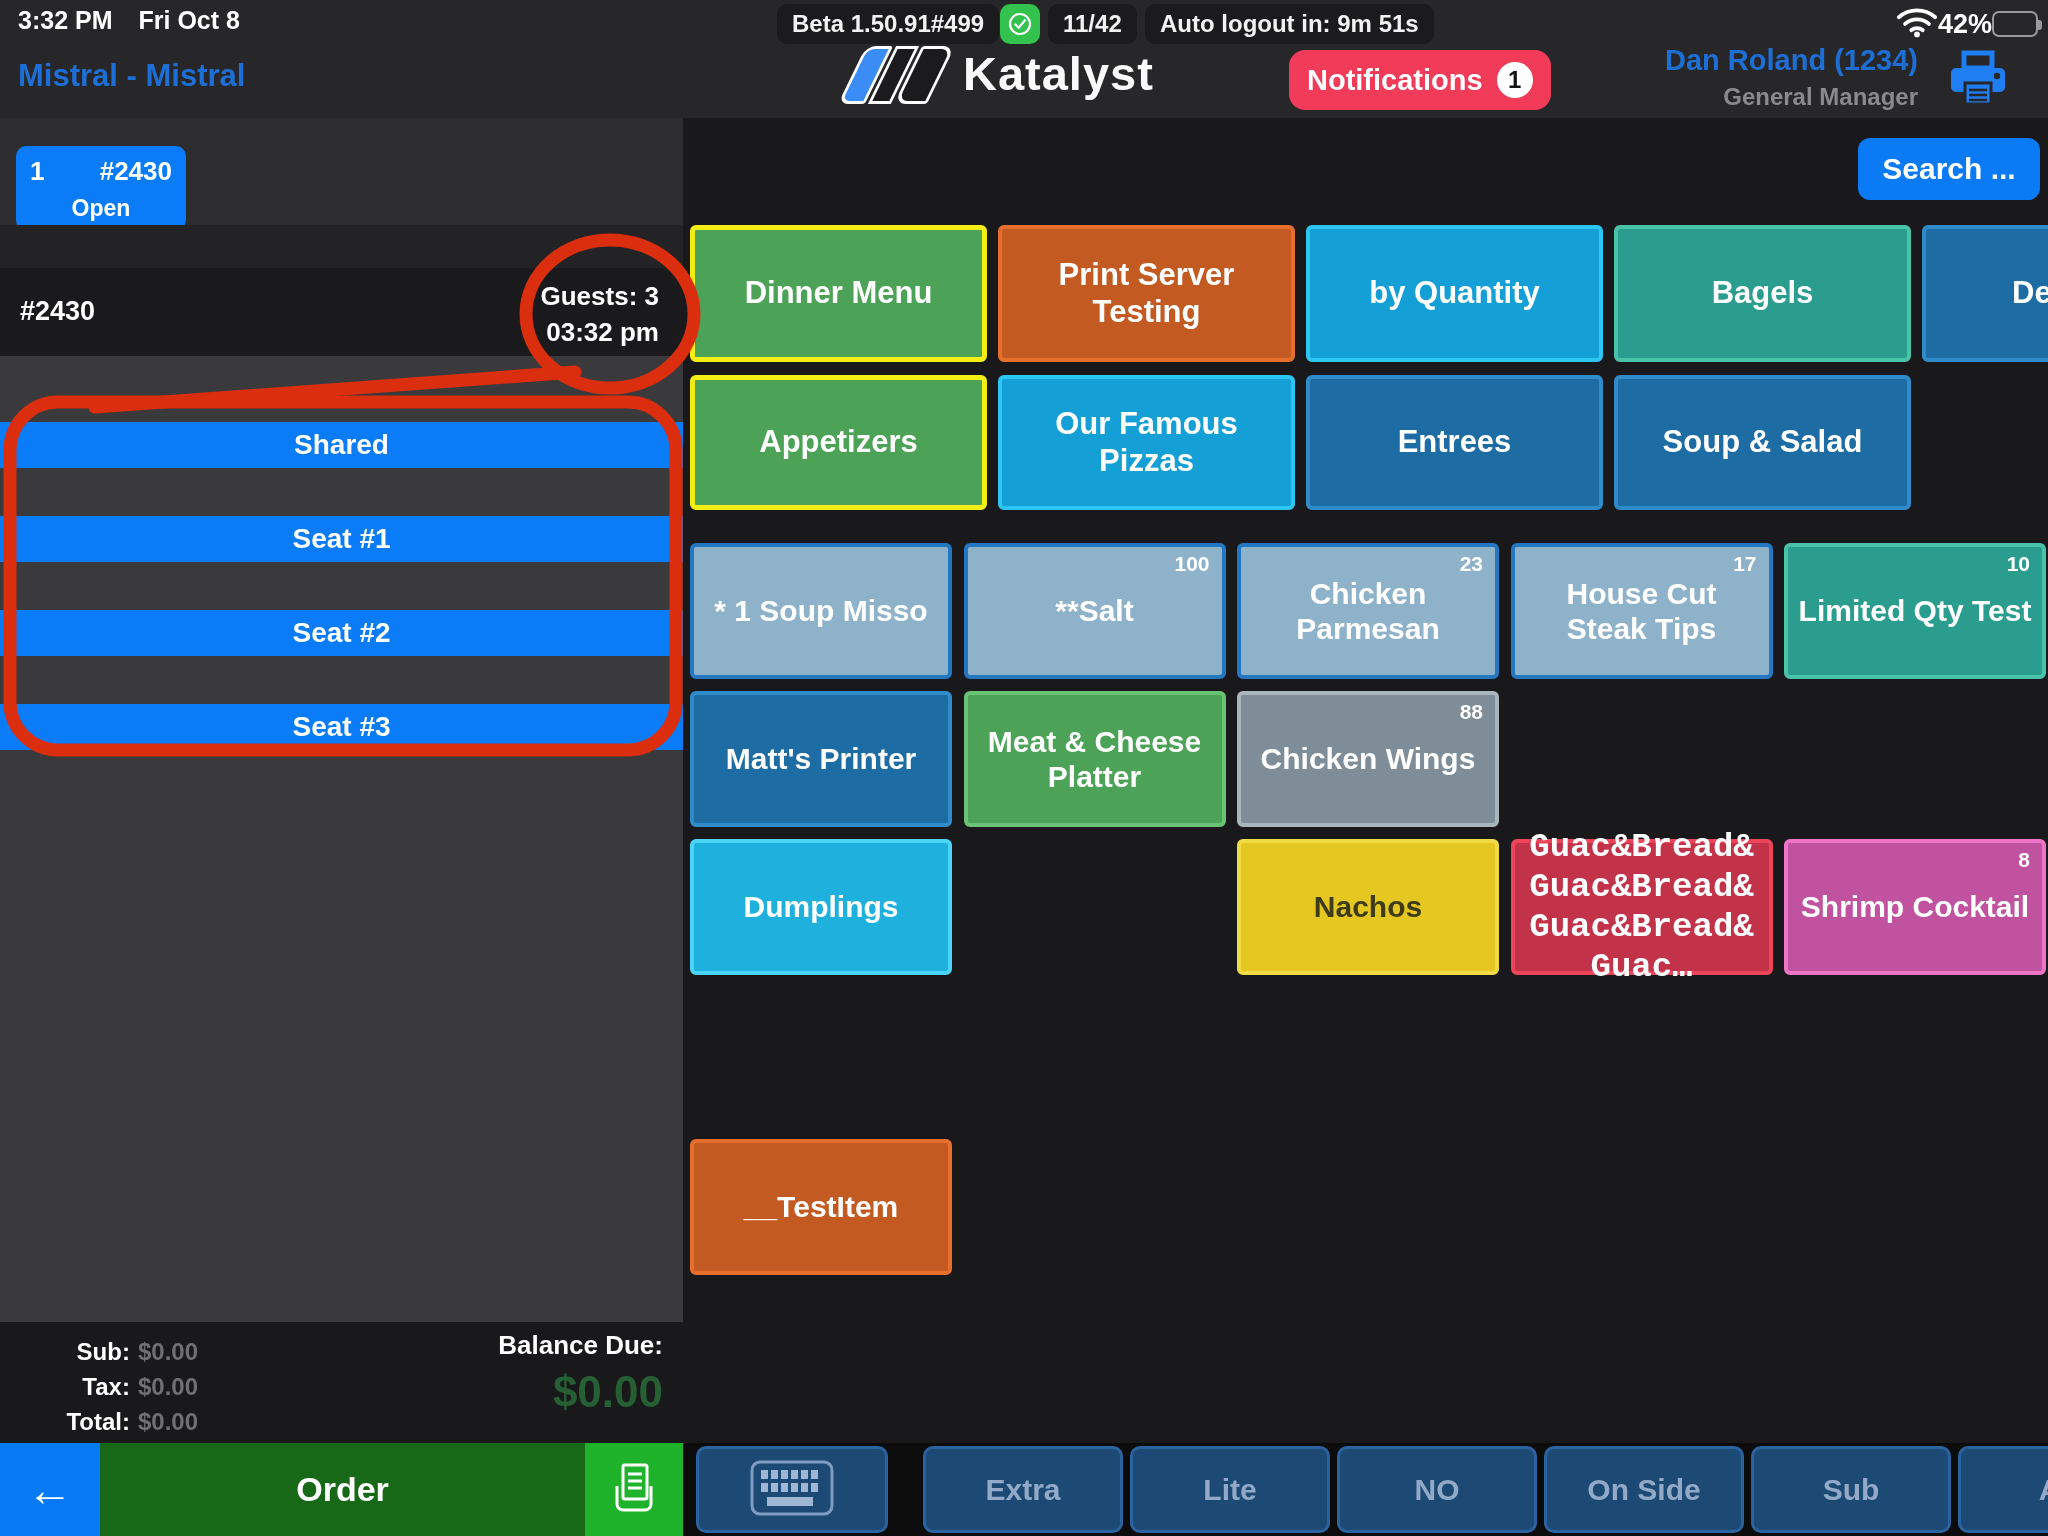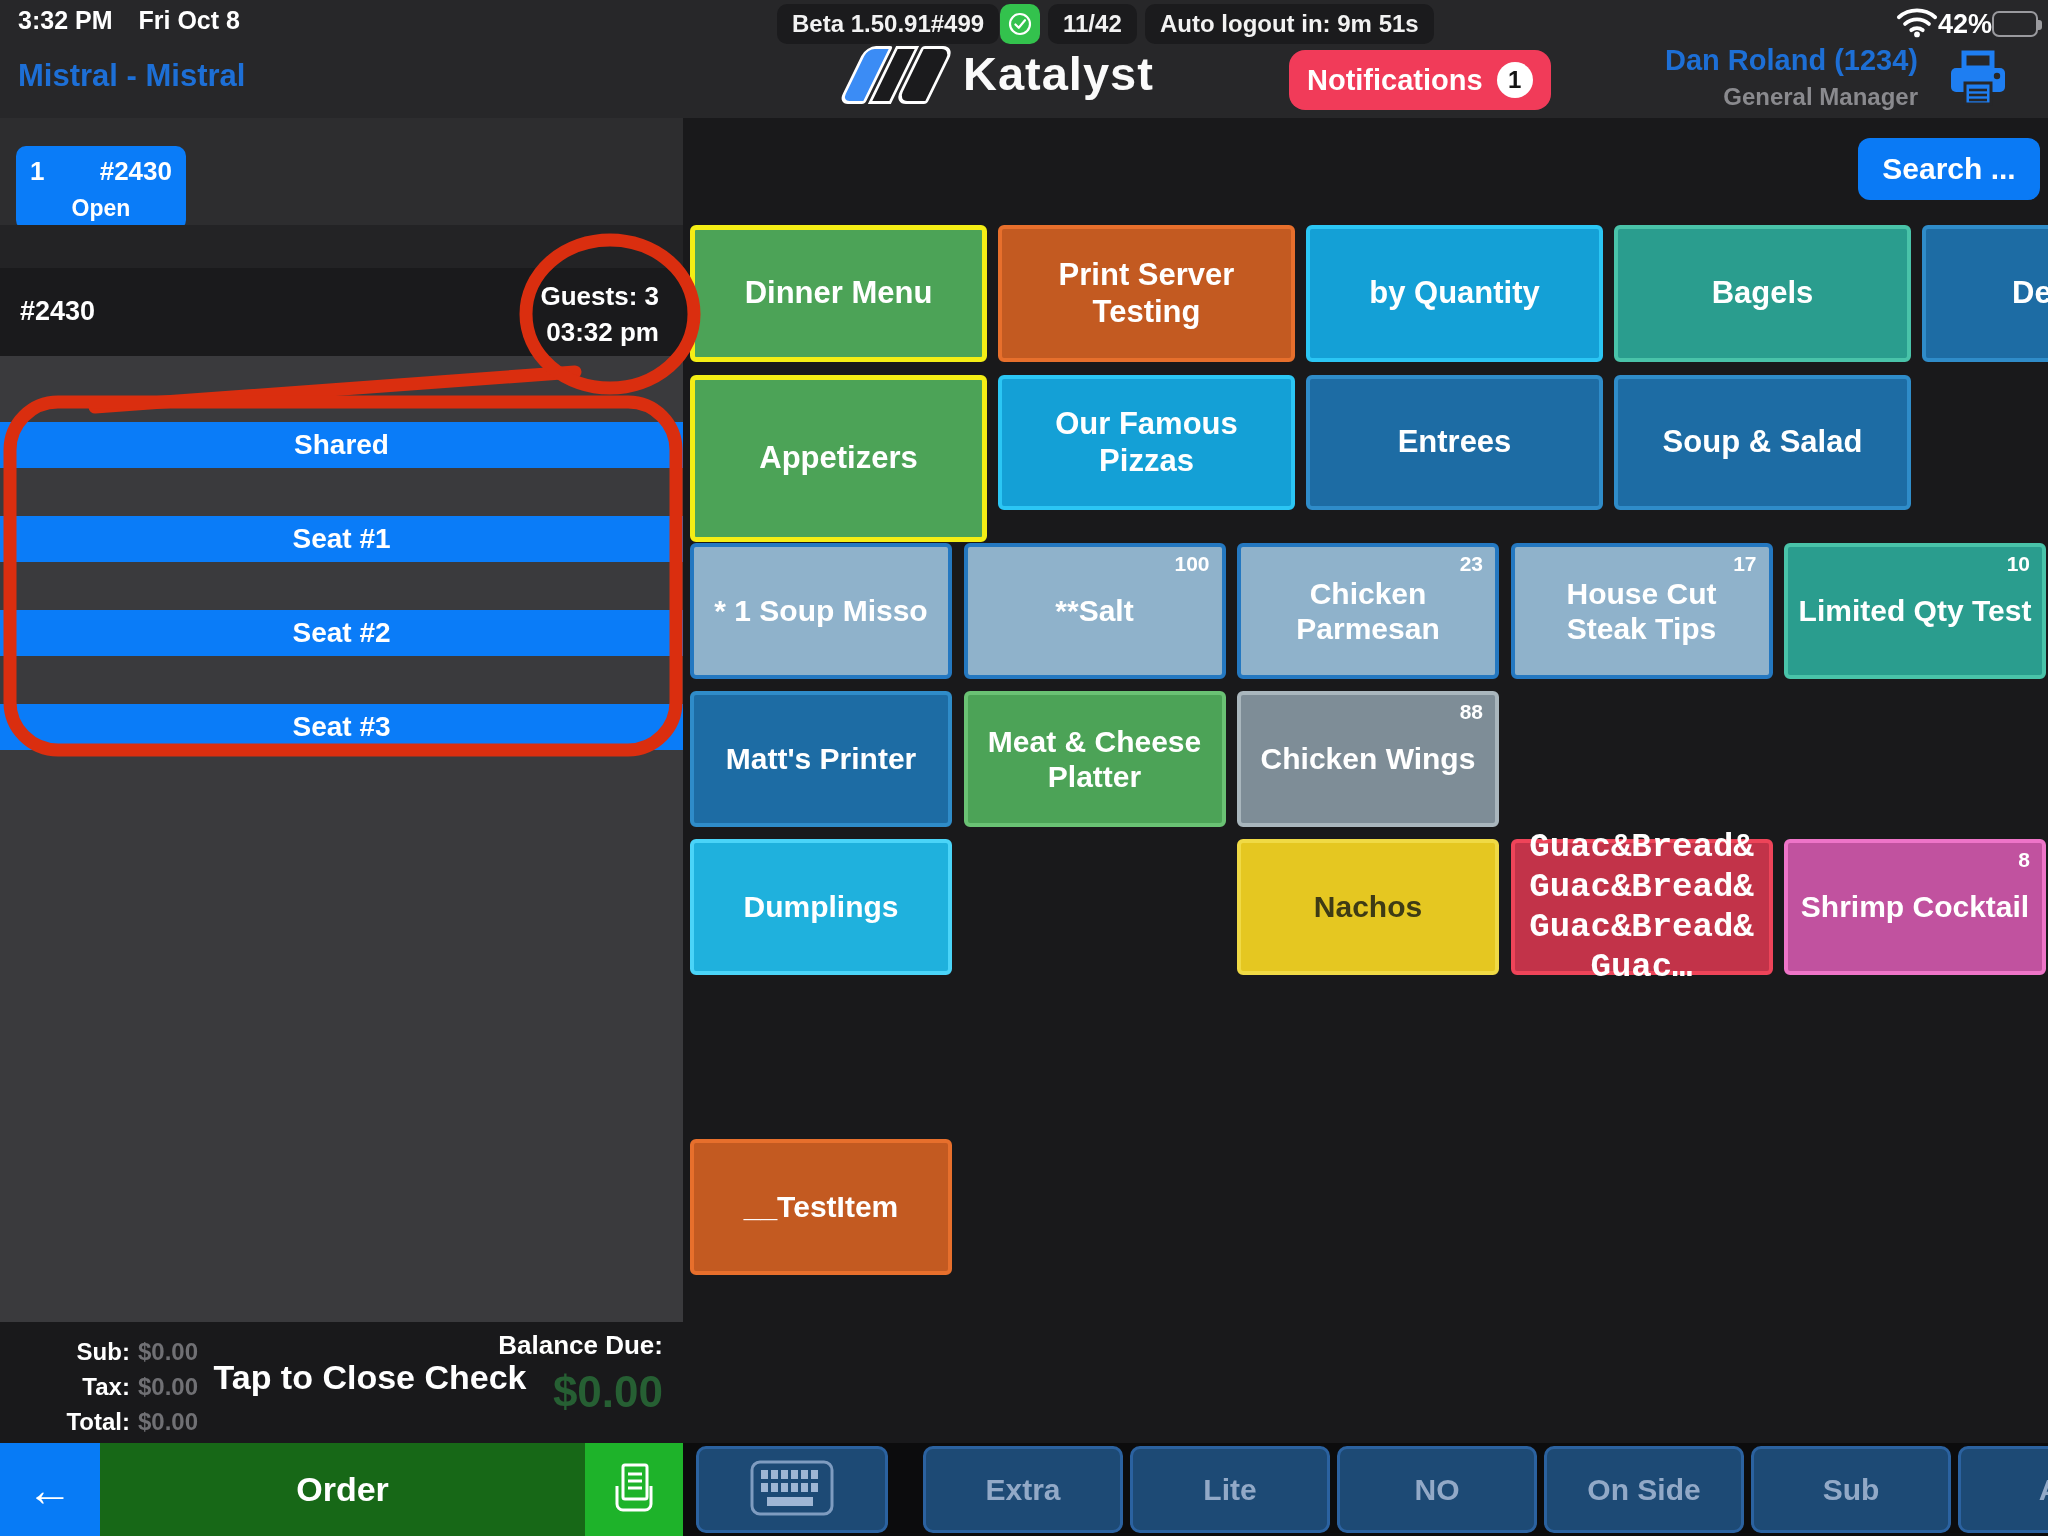--- a/index.html
+++ b/index.html
@@ -190,21 +190,20 @@
           </div>
         <div class="trow">
             <span class="tlabel">Tax:</span>
             <span class="tvalue">$0.00</span>
           </div>
         <div class="trow">
             <span class="tlabel">Total:</span>
             <span class="tvalue">$0.00</span>
           </div>
       </div>
-      <div class="close-check">Tap to Close Check</div>
       <div class="balance">
         <div class="balance-label">Balance Due:</div>
         <div class="balance-value">$0.00</div>
       </div>
     </div>
   </div>
 
   <div id="main">
     <div class="search-btn">Search ...</div>
     <div id="grid-layer">
@@ -216,21 +215,21 @@
         </div>
         <div class="gbtn" style="left: 623px; top: 107px; width: 297px; height: 137px; font-size: 31px; background: rgb(20, 160, 214); border-color: rgb(43, 198, 244);">
           <span class="blabel">by Quantity</span>
         </div>
         <div class="gbtn" style="left: 931px; top: 107px; width: 297px; height: 137px; font-size: 31px; background: rgb(42, 157, 142); border-color: rgb(73, 195, 169);">
           <span class="blabel">Bagels</span>
         </div>
         <div class="gbtn cutlabel" style="left: 1239px; top: 107px; width: 297px; height: 137px; font-size: 31px; background: rgb(29, 108, 164); border-color: rgb(47, 140, 201);">
           <span class="blabel">De</span>
         </div>
-        <div class="gbtn sel" style="left: 7px; top: 257px; width: 297px; height: 167px; font-size: 31px; background: rgb(76, 163, 87); border-color: rgb(244, 238, 21);">
+        <div class="gbtn sel" style="left: 7px; top: 257px; width: 297px; height: 135px; font-size: 31px; background: rgb(76, 163, 87); border-color: rgb(244, 238, 21);">
           <span class="blabel">Appetizers</span>
         </div>
         <div class="gbtn" style="left: 315px; top: 257px; width: 297px; height: 135px; font-size: 31px; background: rgb(20, 160, 214); border-color: rgb(43, 198, 244);">
           <span class="blabel">Our Famous Pizzas</span>
         </div>
         <div class="gbtn" style="left: 623px; top: 257px; width: 297px; height: 135px; font-size: 31px; background: rgb(29, 108, 164); border-color: rgb(47, 140, 201);">
           <span class="blabel">Entrees</span>
         </div>
         <div class="gbtn" style="left: 931px; top: 257px; width: 297px; height: 135px; font-size: 31px; background: rgb(29, 108, 164); border-color: rgb(47, 140, 201);">
           <span class="blabel">Soup &amp; Salad</span>

